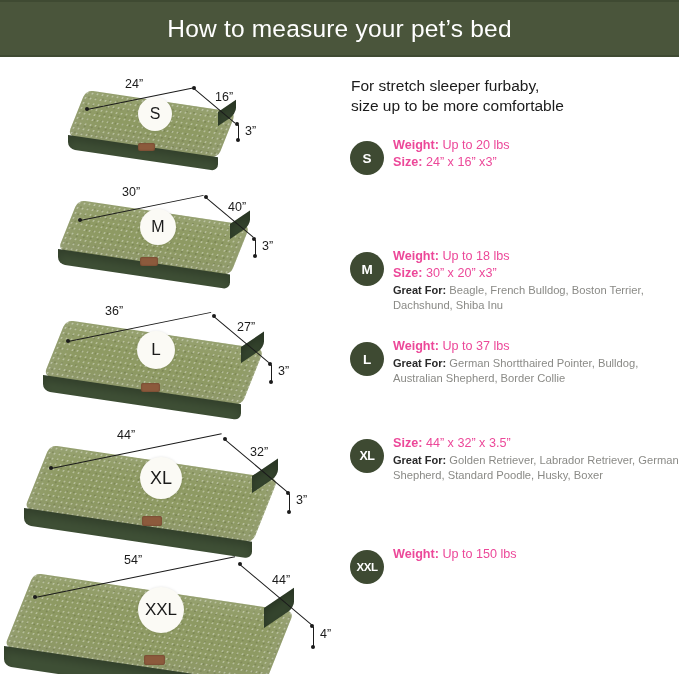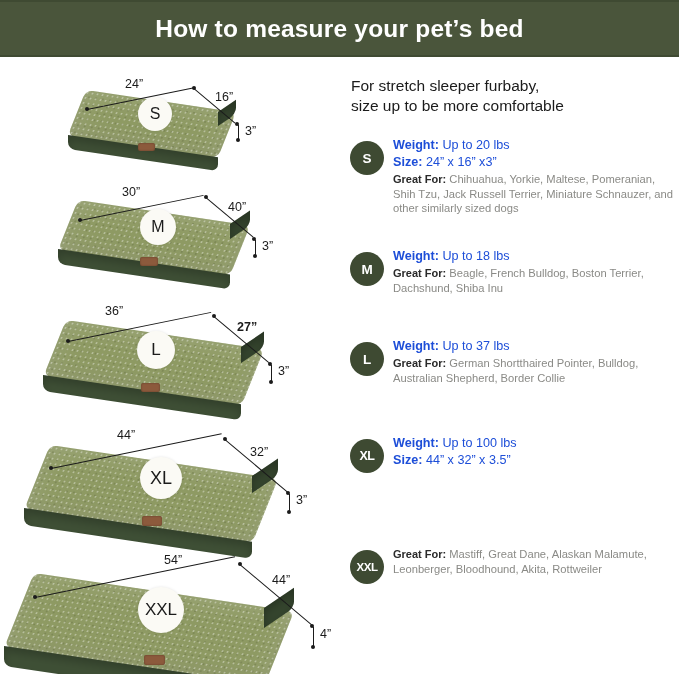--- a/index.html
+++ b/index.html
@@ -26,21 +26,21 @@
     border-top: 2px solid #3f4a32;
     border-bottom: 2px solid #3f4a32;
     box-sizing: border-box;
     display: flex;
     align-items: center;
     justify-content: center;
   }
   .banner-title {
     color: #ffffff;
     font-size: 24.5px;
-    font-weight: bold;
+    font-weight: normal;
     letter-spacing: 0.2px;
     white-space: nowrap;
   }
 
   
   .beds-col {
     position: absolute;
     left: 0; top: 57px;
     width: 340px;
     height: 617px;
@@ -153,21 +153,21 @@
     font-weight: bold;
     font-size: 13.5px;
     letter-spacing: -0.2px;
   }
   .entry-badge.xxl { font-size: 11.5px; letter-spacing: -0.5px; }
   .entry-badge.xl { font-size: 12.5px; letter-spacing: -0.4px; }
   .entry-body { position: absolute; left: 45px; width: 286px; }
   .line-weight, .line-size {
     font-size: 12.6px;
     line-height: 17px;
-    color: #1d4ed8;
+    color: #ec4899;
     font-weight: bold;
     white-space: nowrap;
   }
   .line-weight .val, .line-size .val { font-weight: normal; }
   .line-great {
     font-size: 11.2px;
     line-height: 14.6px;
     color: #8a8a86;
     margin-top: 1px;
     text-indent: 0;
@@ -241,21 +241,21 @@
     </div>
     <div class="size-badge-circle" style="left:137px; top:49px; width:38px; height:38px; font-size:17px;">
       <span>L</span>
     </div>
     <div class="dim-dot" style="left:66px; top:57px;"></div>
     <div class="dim-line" style="left:68px; top:59px; width:146px; transform: rotate(-11.5deg);"></div>
     <div class="dim-dot" style="left:212px; top:32px;"></div>
     <div class="dim-label" style="left:105px; top:22px;">36”</div>
     <div class="dim-line" style="left:214px; top:34px; width:72px; transform: rotate(40deg);"></div>
     <div class="dim-dot" style="left:268px; top:80px;"></div>
-    <div class="dim-label" style="left:237px; top:38px;font-weight:bold;">27”</div>
+    <div class="dim-label" style="left:237px; top:38px;">27”</div>
     <div class="dim-tick" style="left:271px; top:83px; height:16px;"></div>
     <div class="dim-dot" style="left:269px; top:98px;"></div>
     <div class="dim-label" style="left:278px; top:82px;">3”</div>
   </div>
 
   <div class="bed-unit" style="left:0px; top:348px; width:340px; height:135px;">
     <div class="bed-wrap" style="left:50px; top:40px; width:228px; height:86px;">
       <div class="slab-top" style="left:0px; top:0px; width:228px; height:64px; transform: matrix(1,0.148,-0.40,1,0,0); transform-origin: 0 0;"></div>
       <div class="slab-front" style="left:-26px; top:63px; width:228px; height:17px; transform: skewY(8.4deg); transform-origin: 0 0;"></div>
       <div class="slab-side" style="left:202px; top:31px; width:26px; height:17px; transform: skewY(-34deg); transform-origin: 0 0;"></div>
@@ -282,21 +282,21 @@
       <div class="slab-front" style="left:-30px; top:73px; width:260px; height:20px; transform: skewY(8.4deg); transform-origin: 0 0;"></div>
       <div class="slab-side" style="left:230px; top:35px; width:30px; height:20px; transform: skewY(-34deg); transform-origin: 0 0;"></div>
       <div class="tag" style="left:110px; top:82px; width:21px; height:10px;"></div>
     </div>
     <div class="size-badge-circle" style="left:138px; top:58px; width:46px; height:46px; font-size:17px;">
       <span>XXL</span>
     </div>
     <div class="dim-dot" style="left:33px; top:66px;"></div>
     <div class="dim-line" style="left:35px; top:68px; width:204px; transform: rotate(-11.5deg);"></div>
     <div class="dim-dot" style="left:238px; top:33px;"></div>
-    <div class="dim-label" style="left:124px; top:24px;margin-left:40px;">54”</div>
+    <div class="dim-label" style="left:124px; top:24px;">54”</div>
     <div class="dim-line" style="left:240px; top:35px; width:94px; transform: rotate(40deg);"></div>
     <div class="dim-dot" style="left:310px; top:95px;"></div>
     <div class="dim-label" style="left:272px; top:44px;">44”</div>
     <div class="dim-tick" style="left:313px; top:98px; height:19px;"></div>
     <div class="dim-dot" style="left:311px; top:116px;"></div>
     <div class="dim-label" style="left:320px; top:98px;">4”</div>
   </div>
 
 </div>
 
@@ -313,36 +313,36 @@
     </div>
     <div class="entry-body">
       <div class="line-weight">
         <span>Weight:</span>
         <span class="val">Up to 20 lbs</span>
       </div>
       <div class="line-size">
         <span>Size:</span>
         <span class="val">24” x 16” x3”</span>
       </div>
-      <div class="line-great">
-        <span class="lbl">Great For:</span>
-        <span class="breeds">Chihuahua, Yorkie, Maltese, Pomeranian, Shih Tzu, Jack Russell Terrier, Miniature Schnauzer, and other similarly sized dogs</span>
-      </div>
     </div>
   </div>
 
   <div class="entry" style="top:191px;">
     <div class="entry-badge" style="top:4px;">
       <span>M</span>
     </div>
     <div class="entry-body">
       <div class="line-weight">
         <span>Weight:</span>
         <span class="val">Up to 18 lbs</span>
       </div>
+      <div class="line-size">
+        <span>Size:</span>
+        <span class="val">30” x 20” x3”</span>
+      </div>
       <div class="line-great">
         <span class="lbl">Great For:</span>
         <span class="breeds">Beagle, French Bulldog, Boston Terrier, Dachshund, Shiba Inu</span>
       </div>
     </div>
   </div>
 
   <div class="entry" style="top:281px;">
     <div class="entry-badge" style="top:4px;">
       <span>L</span>
@@ -357,36 +357,36 @@
         <span class="breeds">German Shortthaired Pointer, Bulldog, Australian Shepherd, Border Collie</span>
       </div>
     </div>
   </div>
 
   <div class="entry" style="top:378px;">
     <div class="entry-badge xl" style="top:4px;">
       <span>XL</span>
     </div>
     <div class="entry-body">
-      <div class="line-weight">
-        <span>Weight:</span>
-        <span class="val">Up to 100 lbs</span>
-      </div>
       <div class="line-size">
         <span>Size:</span>
         <span class="val">44” x 32” x 3.5”</span>
       </div>
+      <div class="line-great">
+        <span class="lbl">Great For:</span>
+        <span class="breeds">Golden Retriever, Labrador Retriever, German Shepherd, Standard Poodle, Husky, Boxer</span>
+      </div>
     </div>
   </div>
 
   <div class="entry" style="top:489px;">
     <div class="entry-badge xxl" style="top:4px;">
       <span>XXL</span>
     </div>
     <div class="entry-body">
-      <div class="line-great">
-        <span class="lbl">Great For:</span>
-        <span class="breeds">Mastiff, Great Dane, Alaskan Malamute, Leonberger, Bloodhound, Akita, Rottweiler</span>
+      <div class="line-weight">
+        <span>Weight:</span>
+        <span class="val">Up to 150 lbs</span>
       </div>
     </div>
   </div>
 
 </div>
 
 </body></html>

